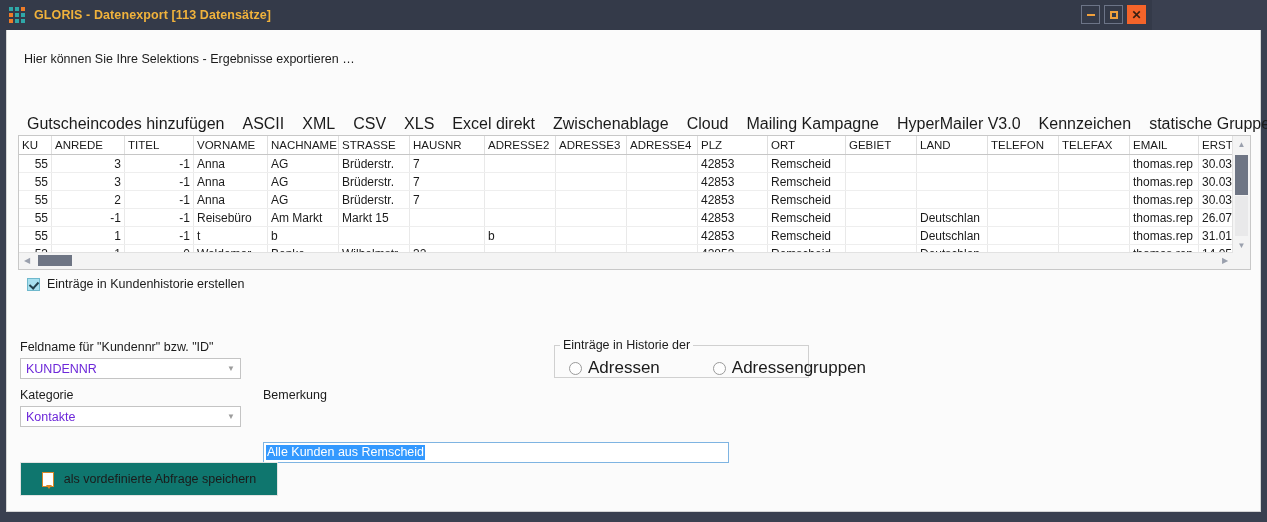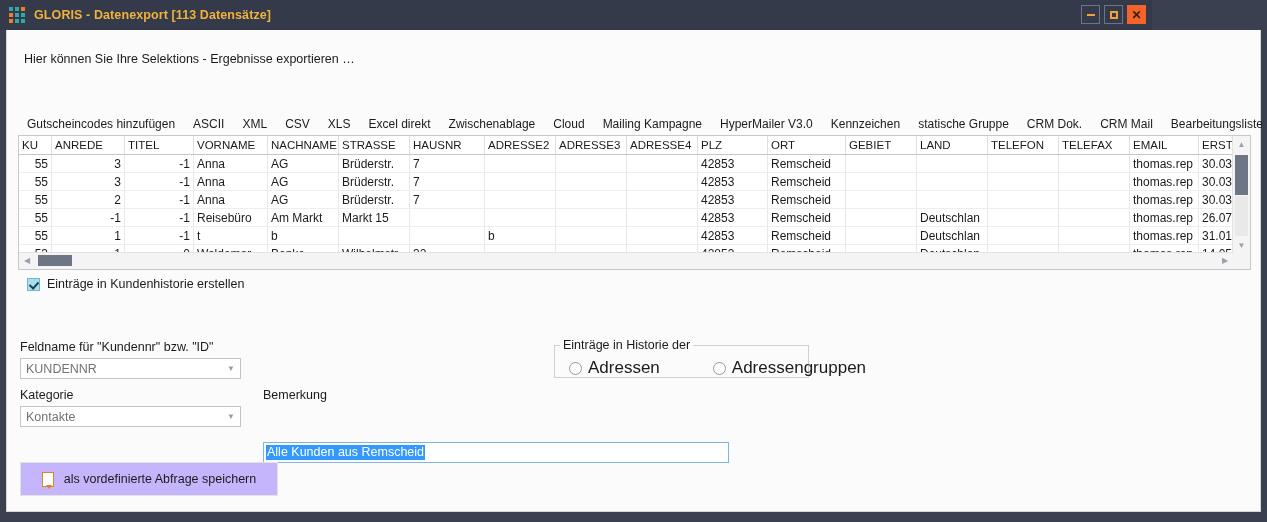--- a/index.html
+++ b/index.html
@@ -126,21 +126,21 @@
   }
 
   
   .tabstrip {
     position: absolute;
     left: 11px; top: 82px;
     width: 1233px;
     height: 22px;
     display: flex;
     align-items: flex-end;
-    font-size: 12px;
+    font-size: 16px;
   }
   .tab {
     height: 21px;
     padding: 0 9px;
     display: flex;
     align-items: center;
     color: #1b1b1b;
     background: transparent;
     white-space: nowrap;
     cursor: default;
@@ -293,21 +293,21 @@
     background: #ffffff;
     border: 1px solid #c4c4c4;
     display: flex;
     align-items: center;
     cursor: default;
   }
   .combo .val {
     flex: 1;
     padding-left: 5px;
     font-size: 12.5px;
-    color: #737373;
+    color: #6d28d9;
     overflow: hidden;
     white-space: nowrap;
   }
   .combo .arrow {
     width: 18px;
     text-align: center;
     color: #9d9d9d;
     font-size: 8px;
   }
 
@@ -372,21 +372,21 @@
   .radio span { margin-left: 6px; }
   #radio-adressen { margin-left: 9px; }
   #radio-adressengruppen { margin-left: 47px; }
 
   
   .save-btn {
     position: absolute;
     left: 13px; top: 432px;
     width: 258px; height: 34px;
     box-sizing: border-box;
-    background: #c4b5fd;
+    background: #0f766e;
     border: 1px solid #e3e3e3;
     display: flex;
     align-items: center;
     justify-content: center;
     cursor: default;
   }
   .doc-icon {
     width: 12px; height: 15px;
     box-sizing: border-box;
     border: 1.5px solid #d98527;

